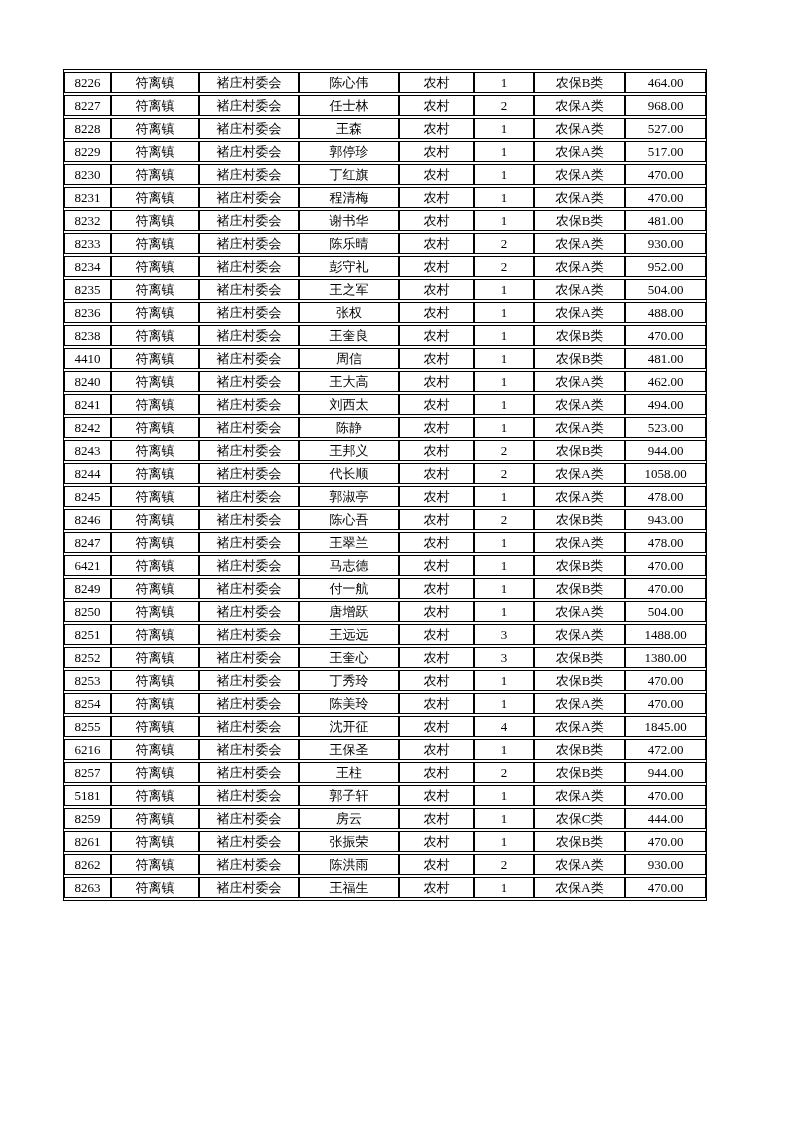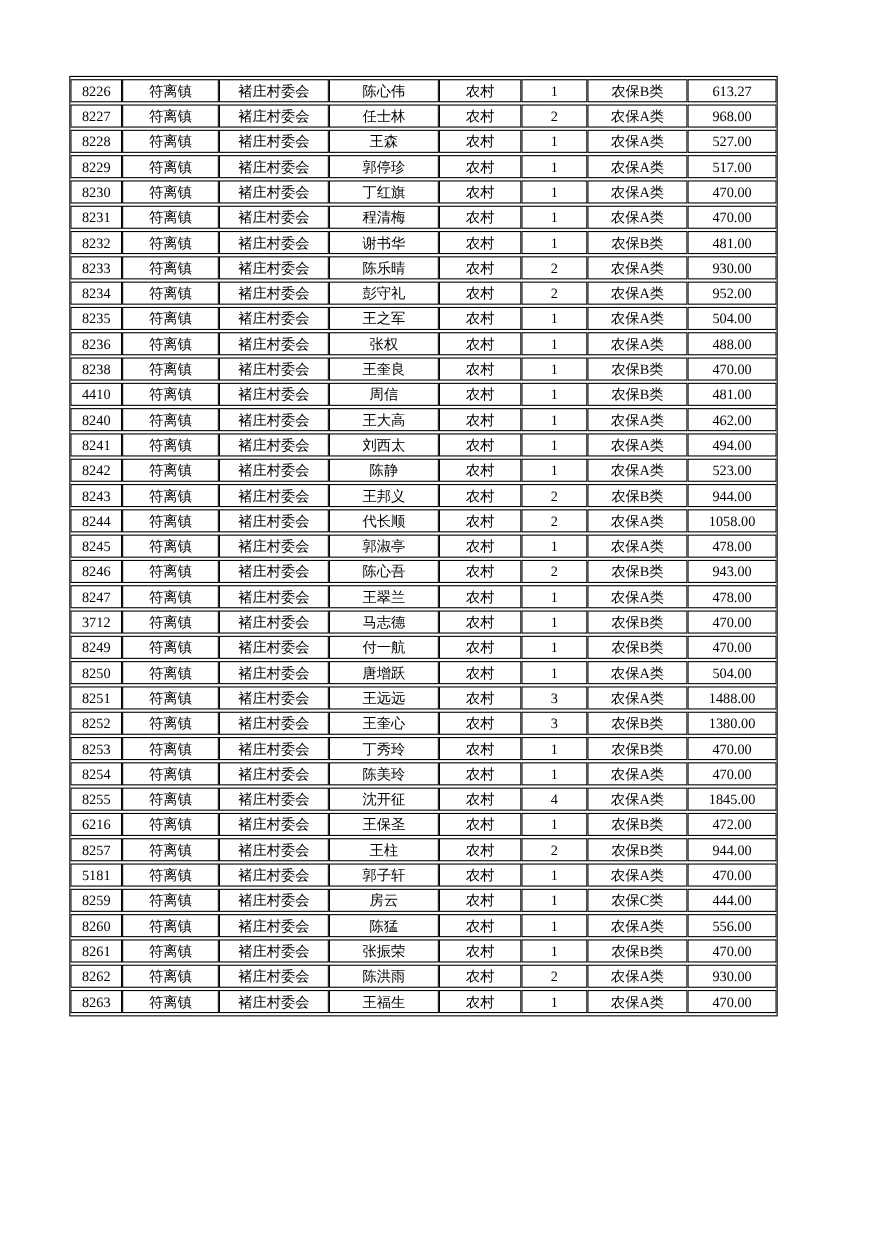--- a/index.html
+++ b/index.html
@@ -69,21 +69,21 @@
     </colgroup>
     <tbody>
         <tr>
           <td>8226</td>
           <td>符离镇</td>
           <td>褚庄村委会</td>
           <td>陈心伟</td>
           <td>农村</td>
           <td>1</td>
           <td>农保B类</td>
-          <td>613.27</td>
+          <td>464.00</td>
         </tr>
         <tr>
           <td>8227</td>
           <td>符离镇</td>
           <td>褚庄村委会</td>
           <td>任士林</td>
           <td>农村</td>
           <td>2</td>
           <td>农保A类</td>
           <td>968.00</td>
@@ -272,21 +272,21 @@
           <td>8247</td>
           <td>符离镇</td>
           <td>褚庄村委会</td>
           <td>王翠兰</td>
           <td>农村</td>
           <td>1</td>
           <td>农保A类</td>
           <td>478.00</td>
         </tr>
         <tr>
-          <td>3712</td>
+          <td>6421</td>
           <td>符离镇</td>
           <td>褚庄村委会</td>
           <td>马志德</td>
           <td>农村</td>
           <td>1</td>
           <td>农保B类</td>
           <td>470.00</td>
         </tr>
         <tr>
           <td>8249</td>
@@ -390,30 +390,20 @@
         </tr>
         <tr>
           <td>8259</td>
           <td>符离镇</td>
           <td>褚庄村委会</td>
           <td>房云</td>
           <td>农村</td>
           <td>1</td>
           <td>农保C类</td>
           <td>444.00</td>
-        </tr>
-        <tr>
-          <td>8260</td>
-          <td>符离镇</td>
-          <td>褚庄村委会</td>
-          <td>陈猛</td>
-          <td>农村</td>
-          <td>1</td>
-          <td>农保A类</td>
-          <td>556.00</td>
         </tr>
         <tr>
           <td>8261</td>
           <td>符离镇</td>
           <td>褚庄村委会</td>
           <td>张振荣</td>
           <td>农村</td>
           <td>1</td>
           <td>农保B类</td>
           <td>470.00</td>

